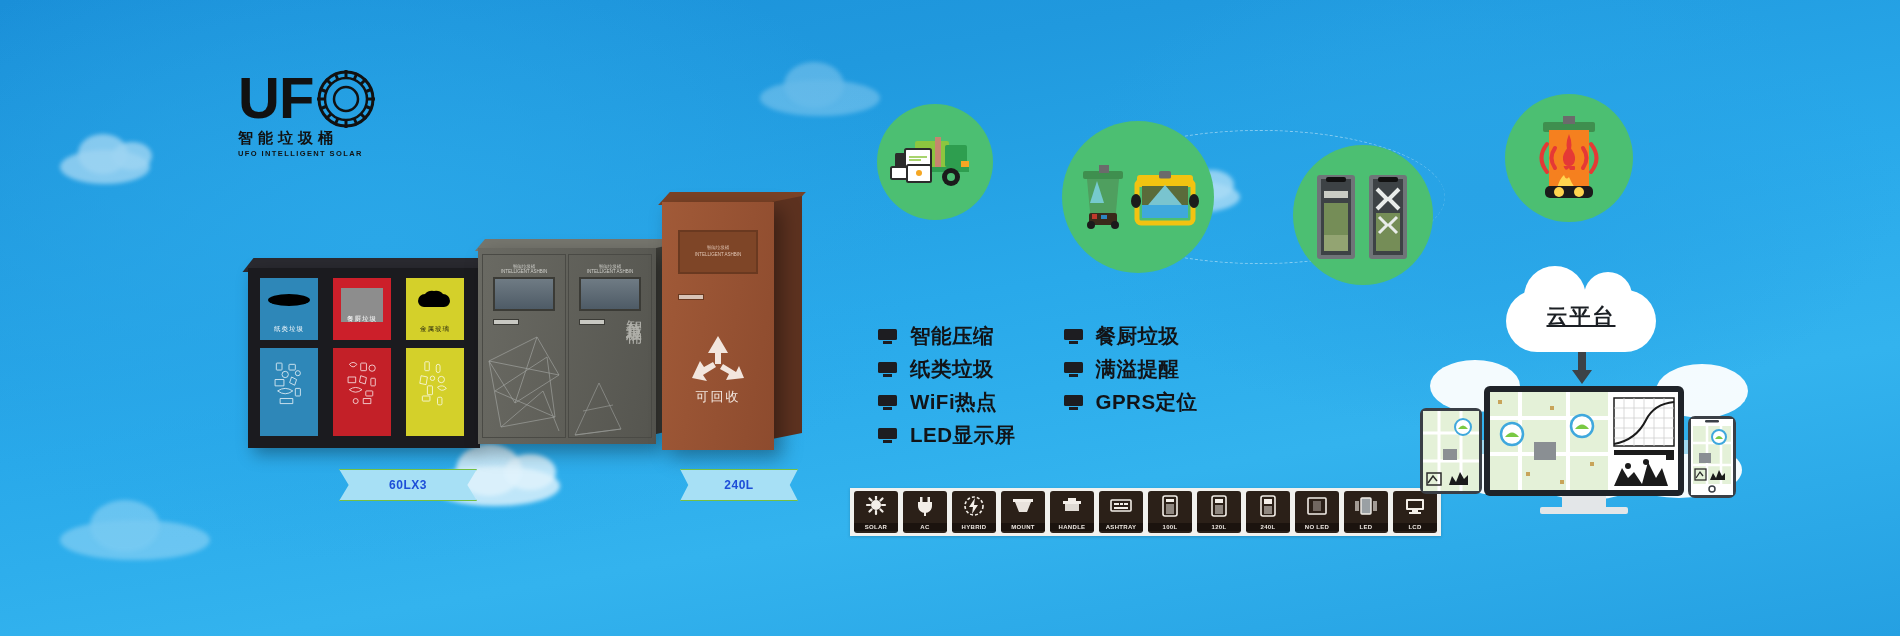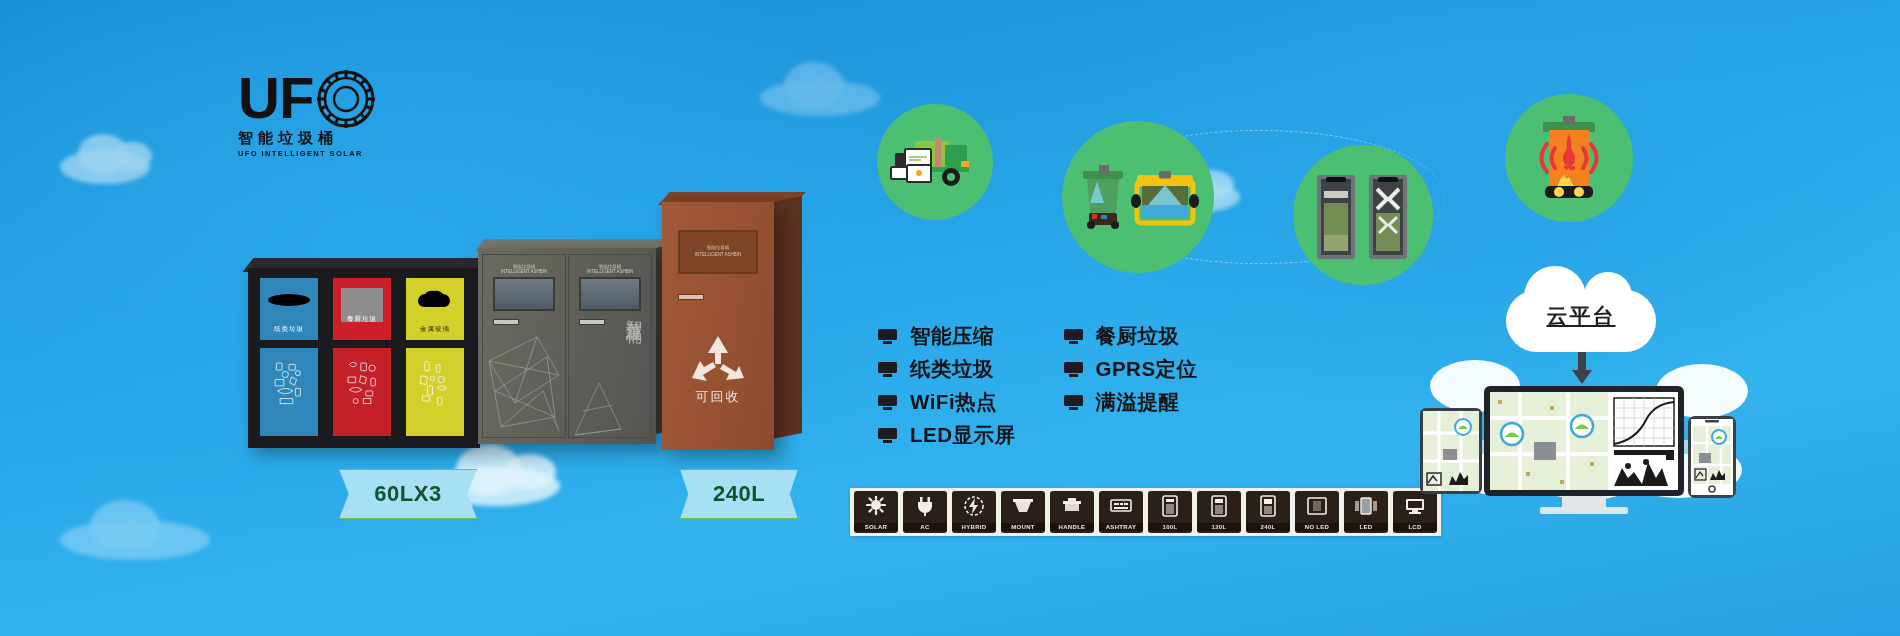--- a/index.html
+++ b/index.html
@@ -98,23 +98,23 @@
   .b240-hdr   { position:absolute; inset:0; display:flex; flex-direction:column;
                 align-items:center; justify-content:center; font-size:4.5px;
                 color:#e0c5b4; line-height:1.5; }
   .b240-hand  { position:absolute; left:16px; top:92px; width:26px; height:6px;
                 background:#d8c3b6; border:1px solid #6a3920; }
   .b240-cn    { position:absolute; left:0; right:0; top:186px; text-align:center;
                 font-size:13px; color:#f2e6de; letter-spacing:2px; }
 
   
   .cap {
-    position:absolute; height:50px; display:flex; align-items:center; justify-content:center;
-    background:#a7e0f5; border:1.5px solid #74c043; color:#14532d;
-    font-size:22px; font-weight:700; letter-spacing:.5px;
+    position:absolute; height:32px; display:flex; align-items:center; justify-content:center;
+    background:#a7e0f5; border:1.5px solid #74c043; color:#1d4ed8;
+    font-size:12px; font-weight:700; letter-spacing:.5px;
     -webkit-clip-path: polygon(0 0,100% 0,93% 50%,100% 100%,0 100%,7% 50%);
             clip-path: polygon(0 0,100% 0,93% 50%,100% 100%,0 100%,7% 50%);
   }
   #cap60  { left: 339px; top: 469px; width: 138px; }
   #cap100 { left: 523px; top: 469px; width: 144px; }
   #cap240 { left: 680px; top: 469px; width: 118px; }
 
   
   .gcircle { position:absolute; border-radius:50%; background:#4cbf72;
              display:flex; align-items:center; justify-content:center; }
@@ -491,28 +491,28 @@
             <i class="sc"></i>
             <i class="st"></i>
           </span>
         <span class="ftxt">餐厨垃圾</span>
       </div>
       <div class="frow">
         <span class="fmon">
             <i class="sc"></i>
             <i class="st"></i>
           </span>
-        <span class="ftxt">GPRS定位</span>
+        <span class="ftxt">满溢提醒</span>
       </div>
       <div class="frow">
         <span class="fmon">
             <i class="sc"></i>
             <i class="st"></i>
           </span>
-        <span class="ftxt">满溢提醒</span>
+        <span class="ftxt">GPRS定位</span>
       </div>
     </div>
   </div>
 
   <div id="strip">
 
     <div class="sicon">
       <span class="sglyph">
         <svg width="22" height="20" viewBox="0 0 22 20">
             <g fill="#f3eee8">

